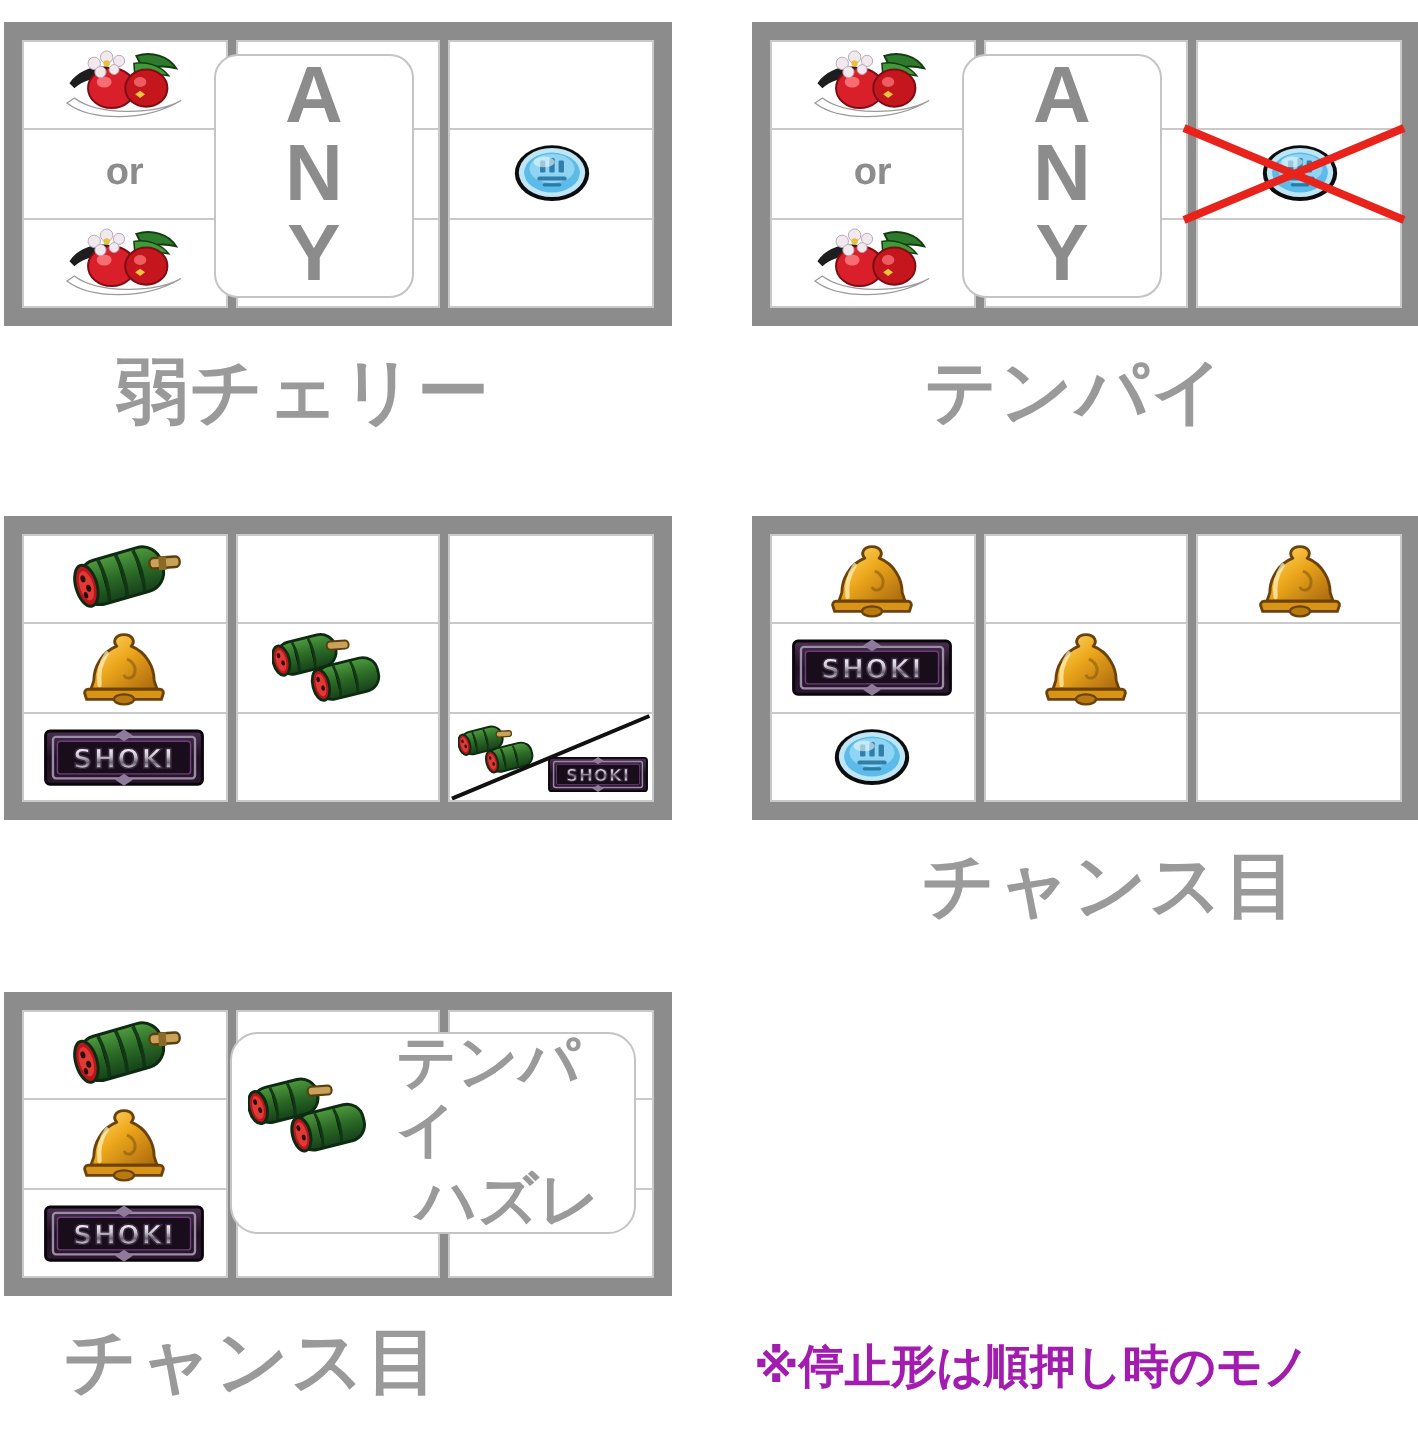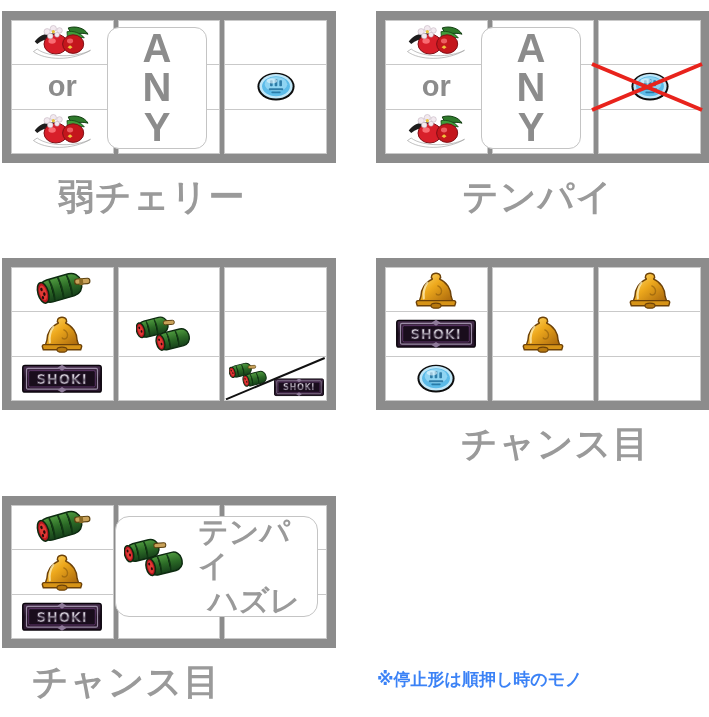--- a/index.html
+++ b/index.html
@@ -56,35 +56,35 @@
     letter-spacing:1px;
     white-space:nowrap;
     font-family:"DejaVu Sans","Liberation Sans",sans-serif;
   }
   .caption{
     font-size:36px;
     line-height:1;
   }
   .note{
     position:absolute;
-    color:#3b82f6;
+    color:#a21caf;
     font-weight:bold;
-    font-size:17px;
+    font-size:23px;
     white-space:nowrap;
     font-family:"DejaVu Sans","Liberation Sans",sans-serif;
   }
 
   
   .sym{display:block;}
 
   
   .ortext{
     color:#8c8c8c;
     font-weight:bold;
-    font-size:29px;
+    font-size:19px;
     font-family:"Liberation Sans",sans-serif;
   }
 
   
   .anybox{
     position:absolute;
     background:#ffffff;
     border:1.5px solid #c4c4c4;
     border-radius:12px;
     display:flex;flex-direction:column;

